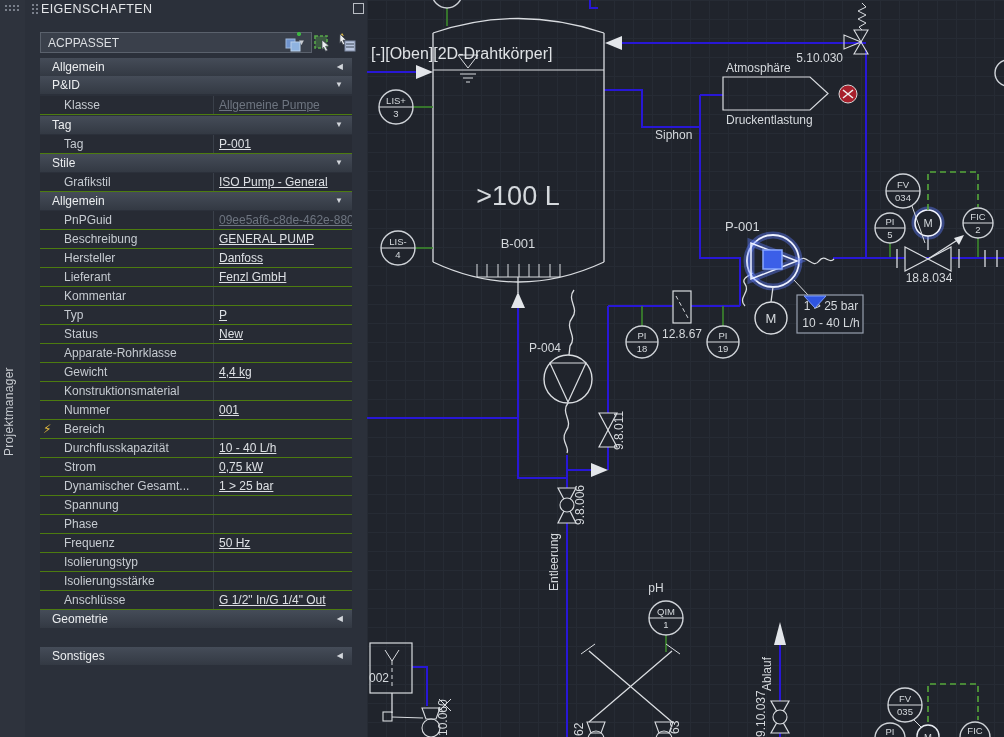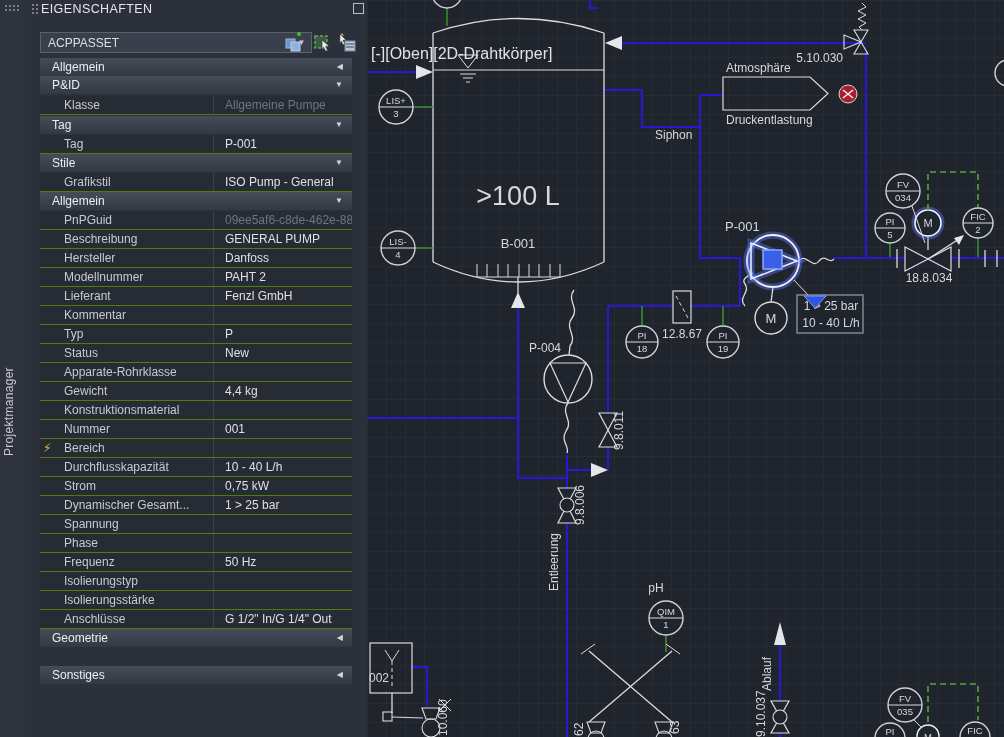--- a/index.html
+++ b/index.html
@@ -32,22 +32,22 @@
             color:#c9ccd1;font-size:8px;line-height:15px;text-align:center;}
   .tb-icon{position:absolute;top:32px;width:21px;height:21px;}
   .grid{position:absolute;left:15px;top:58px;width:312px;}
   .phead{position:relative;height:18px;background:linear-gradient(#454c58,#333943);
          color:#eceef0;font-size:12px;font-weight:normal;line-height:18px;}
   .phead .hl{padding-left:12px;}
   .phead .ar{position:absolute;right:9px;top:0;font-size:8px;color:#d2d6db;}
   .prow{position:relative;display:flex;height:18px;border-bottom:1px solid #4d7c0f;
         background:#272b34;font-size:12px;line-height:18px;}
   .plabel{width:149px;padding-left:24px;color:#c6cbd1;white-space:nowrap;overflow:hidden;}
-  .pvalue{flex:1;border-left:1px solid #3a404a;padding-left:11px;color:#dde0e4;
-          white-space:nowrap;overflow:hidden;}
+  .pvalue{flex:1;border-left:1px solid #3a404a;padding-left:5px;color:#dde0e4;
+          white-space:nowrap;overflow:hidden;text-decoration:underline;}
   .pvalue.muted{color:#6e7580;}
   .bolt{position:absolute;left:3px;top:0;font-family:"DejaVu Sans",sans-serif;
         color:#ecc13e;font-size:12px;}
   .mt4{}.mt2{margin-top:2px}.mt1{margin-top:1px}.mt5{margin-top:19px}
 
   
   .drawing{position:absolute;left:367px;top:0;width:637px;height:737px;
            background-color:#20242c;
            background-image:linear-gradient(#262b34 1px,transparent 1px),
                             linear-gradient(90deg,#262b34 1px,transparent 1px);
@@ -148,24 +148,20 @@
       </div>
       <div class="prow">
         <div class="plabel">Beschreibung</div>
         <div class="pvalue">GENERAL PUMP</div>
       </div>
       <div class="prow">
         <div class="plabel">Hersteller</div>
         <div class="pvalue">Danfoss</div>
       </div>
       <div class="prow">
-        <div class="plabel">Modellnummer</div>
-        <div class="pvalue">PAHT 2</div>
-      </div>
-      <div class="prow">
         <div class="plabel">Lieferant</div>
         <div class="pvalue">Fenzl GmbH</div>
       </div>
       <div class="prow">
         <div class="plabel">Kommentar</div>
         <div class="pvalue"></div>
       </div>
       <div class="prow">
         <div class="plabel">Typ</div>
         <div class="pvalue">P</div>

